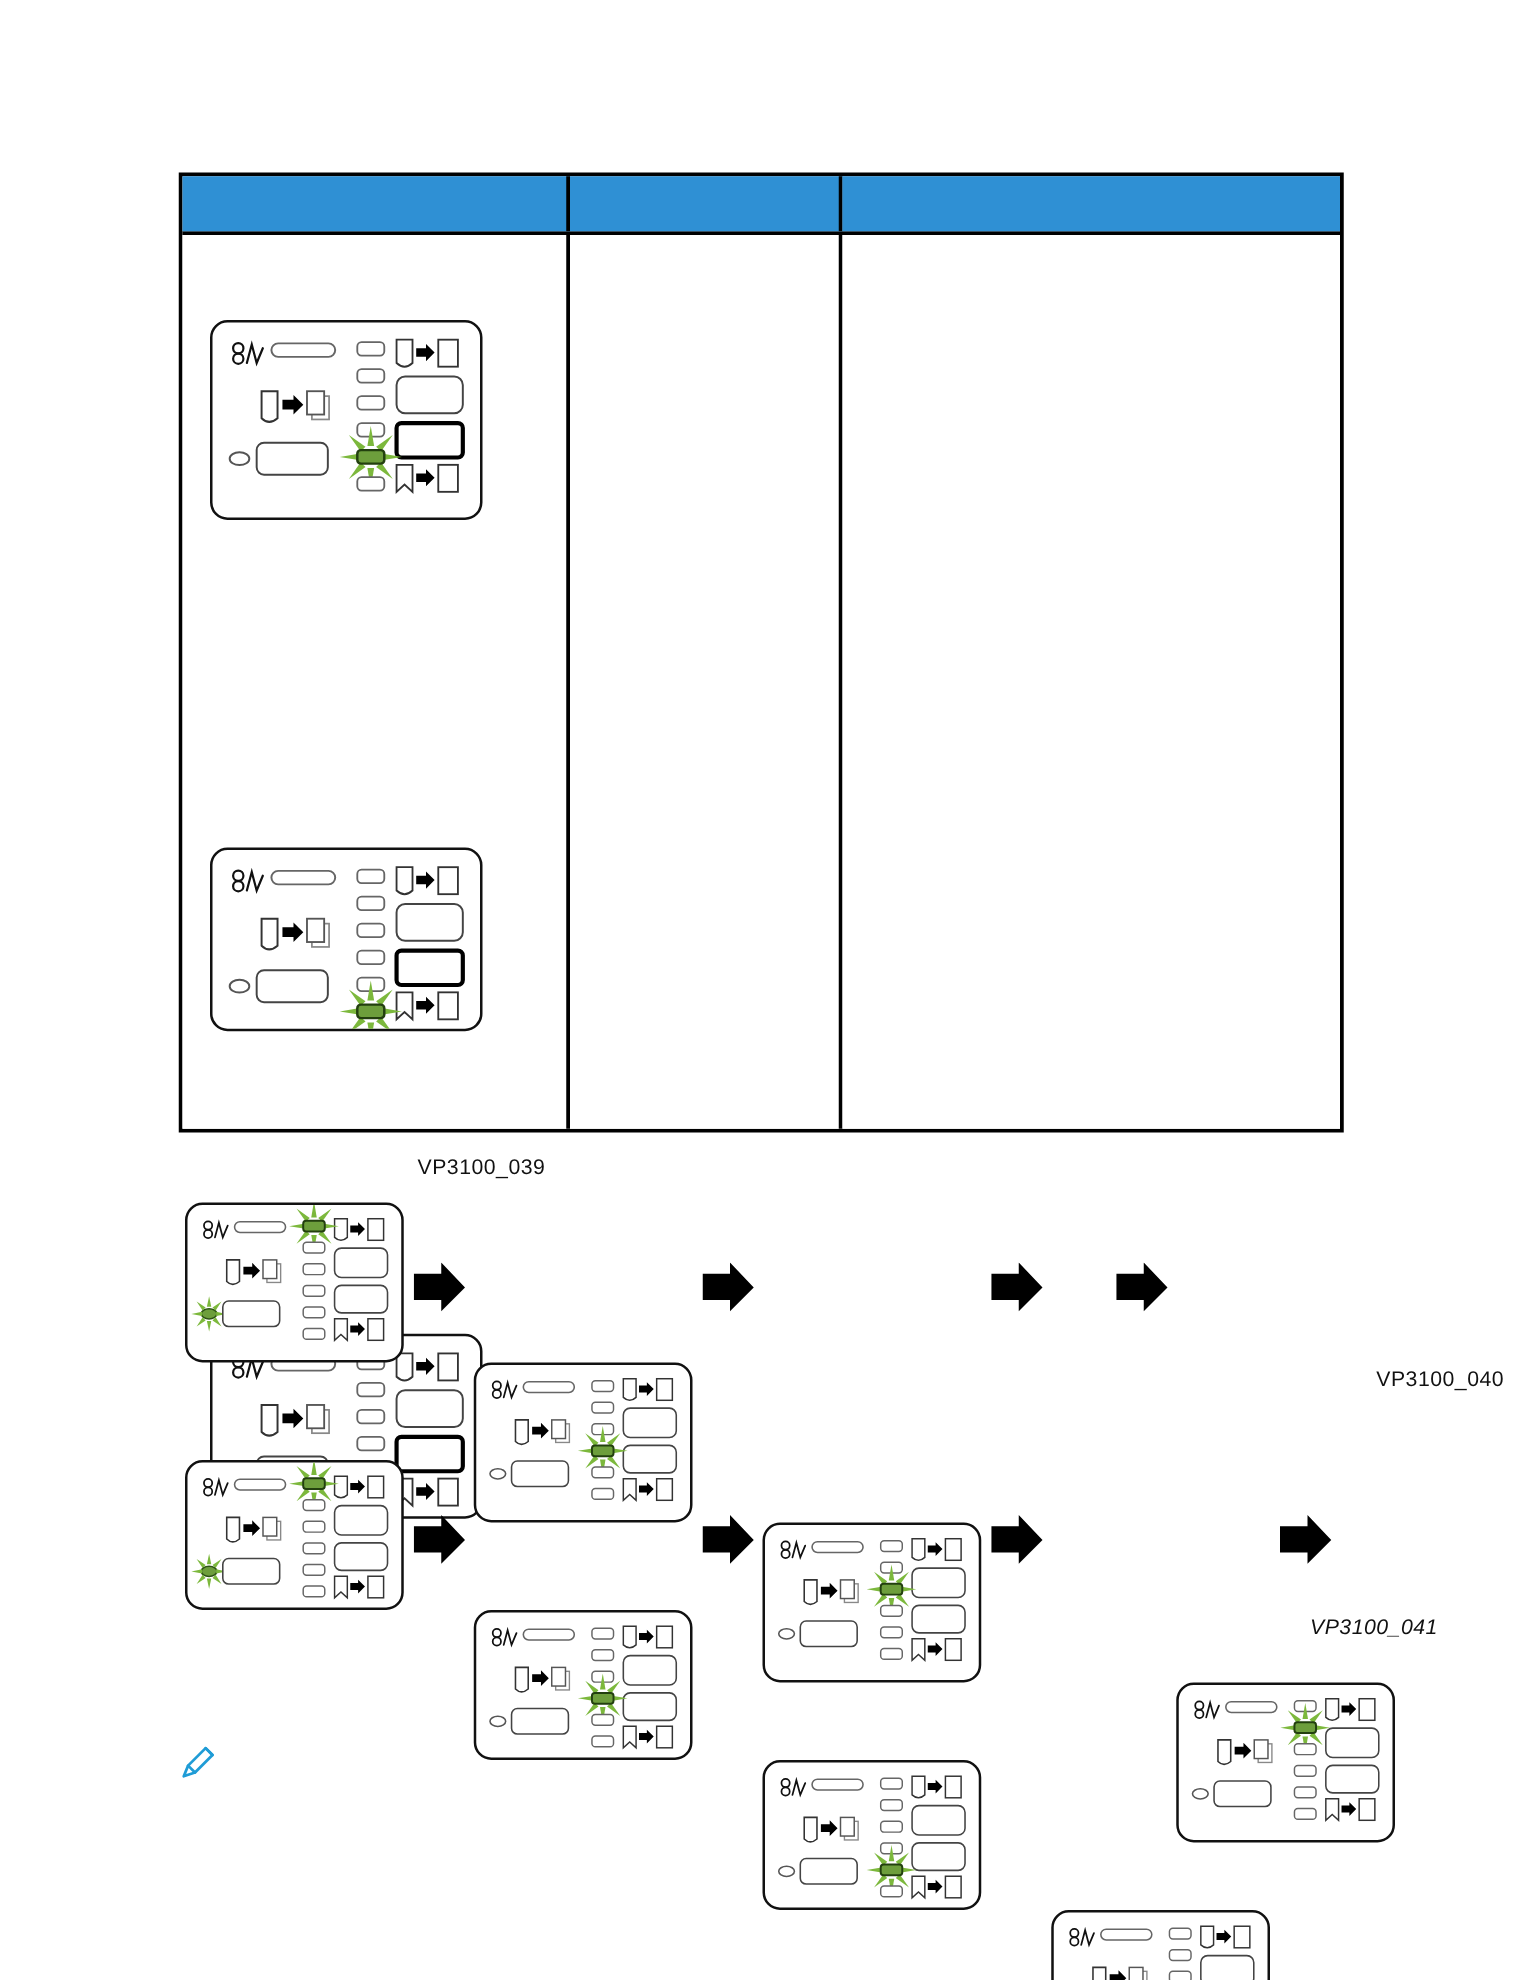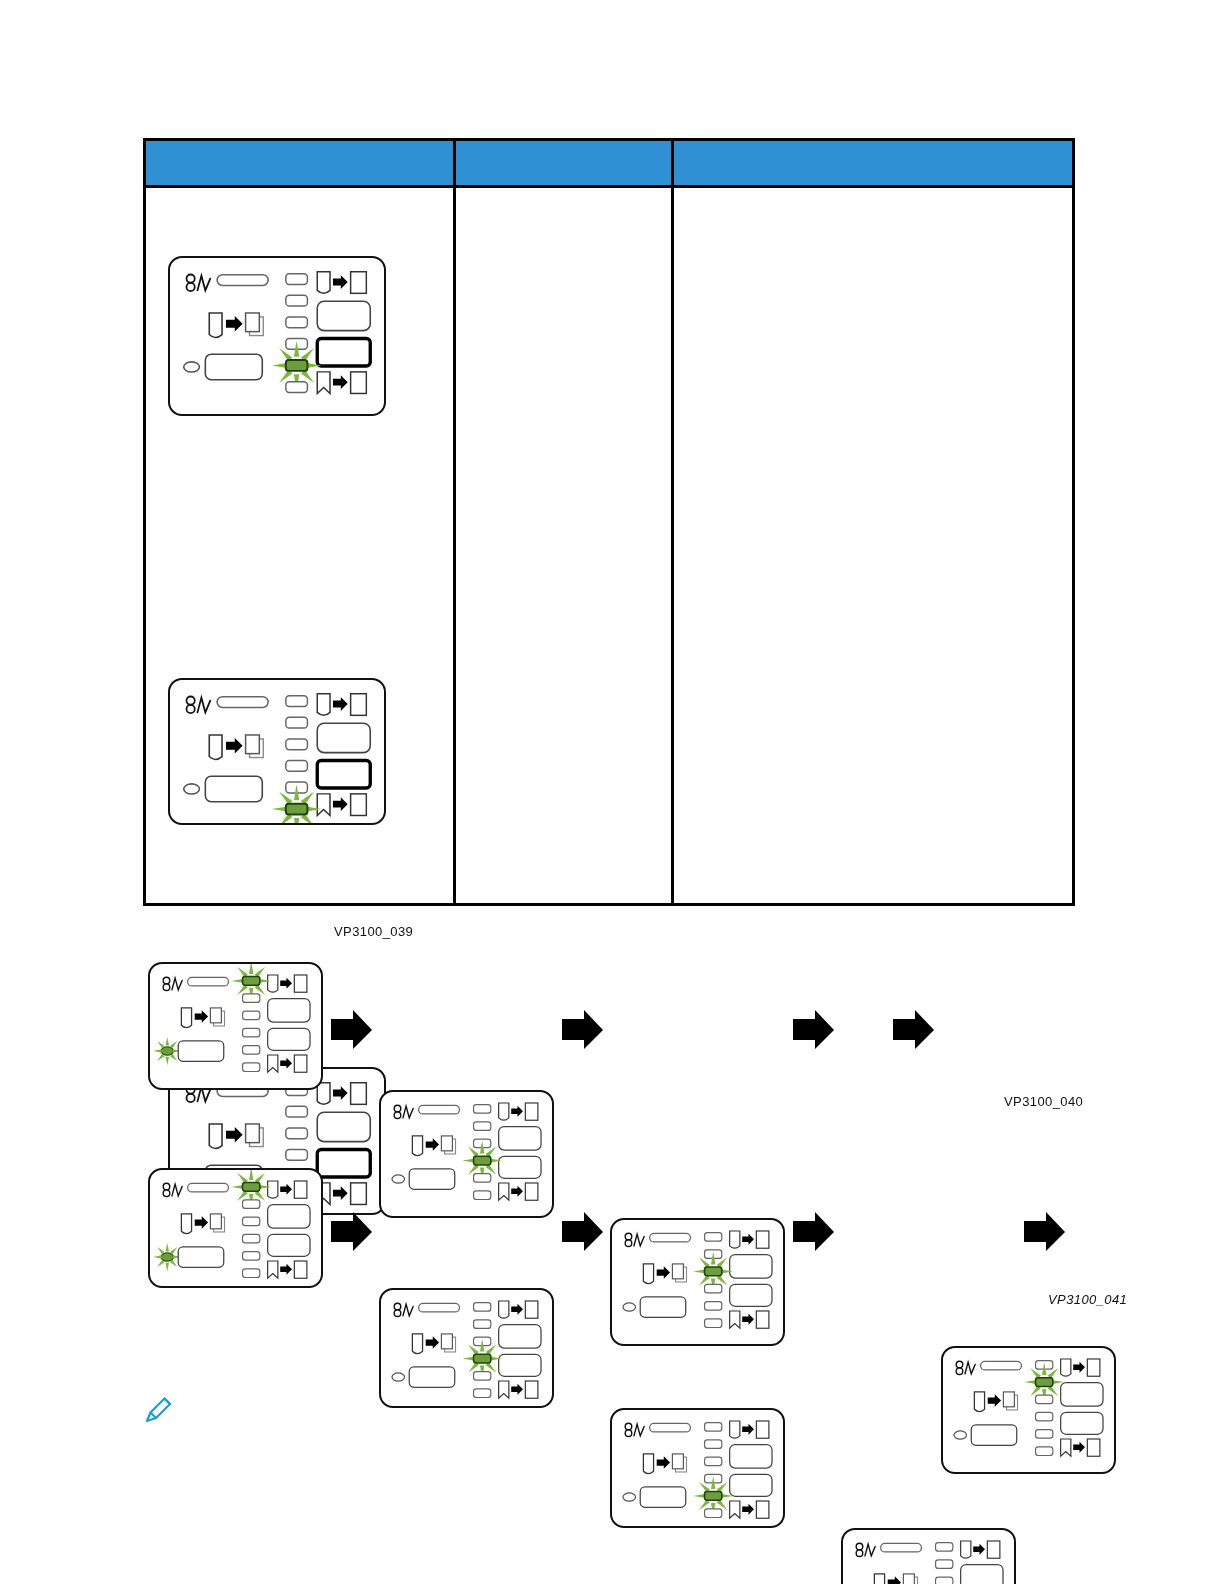--- a/index.html
+++ b/index.html
@@ -71,21 +71,21 @@
   }
 
   .arrow-down {
     position: absolute;
     width: 0; height: 0;
   }
 
   .caption {
     position: absolute;
     font-family: "Liberation Sans", sans-serif;
-    font-size: 13px;
+    font-size: 17px;
     letter-spacing: 0.4px;
     color: #111;
     white-space: nowrap;
   }
 
   .seq-row { position: absolute; }
   .note-icon { position: absolute; }
 </style>
 </head>
 <body>
@@ -429,21 +429,21 @@
         <rect x="92.55963302752293" y="29.80733944954128" width="17.256880733944953" height="8.628440366972477" rx="2.353211009174312" fill="#6d9e3c" stroke="#23400f" stroke-width="1.5688073394495412"></rect>
         <rect x="92.55963302752293" y="47.064220183486235" width="17.256880733944953" height="8.628440366972477" rx="2.745412844036697" fill="#fff" stroke="#666" stroke-width="1.176605504587156"></rect>
         <rect x="92.55963302752293" y="64.3211009174312" width="17.256880733944953" height="8.628440366972477" rx="2.745412844036697" fill="#fff" stroke="#666" stroke-width="1.176605504587156"></rect>
         <rect x="92.55963302752293" y="81.57798165137615" width="17.256880733944953" height="8.628440366972477" rx="2.745412844036697" fill="#fff" stroke="#666" stroke-width="1.176605504587156"></rect>
         <rect x="92.55963302752293" y="98.8348623853211" width="17.256880733944953" height="8.628440366972477" rx="2.745412844036697" fill="#fff" stroke="#666" stroke-width="1.176605504587156"></rect>
       </svg>
     </div>
   <svg width="42" height="40" viewBox="0 0 42 40" style="position:absolute;left:745px;top:48px;">
     <polygon points="0,9 22,9 22,0 41,20 22,39 22,30 0,30" fill="#000000"></polygon>
   </svg>
-  <div class="caption" style="left:856px;top:132px;">VP3100_040</div>
+  <div class="caption" style="left:953px;top:132px;">VP3100_040</div>
 </div>
 
 <div class="seq-row" style="left:148px;top:1168px;width:970px;height:140px;font-style:italic;">
   <div id="r2p1" class="panel" style="left:0px;top:0px;width:175px;height:120px;">
       <svg width="171" height="116" viewBox="0 0 171 116" style="position:absolute;left:0;top:0;">
         <g stroke="#111" stroke-width="1.4119266055045872" fill="none" stroke-linecap="round">
     <circle cx="16.472477064220183" cy="16.472477064220183" r="3.2944954128440367"></circle>
     <circle cx="16.472477064220183" cy="23.13990825688073" r="3.2944954128440367"></circle>
     <path d="M 21.96330275229358 25.88532110091743 L 25.10091743119266 14.119266055045872 L 28.23853211009174 25.88532110091743 L 32.1605504587156 16.472477064220183"></path>
   </g>

